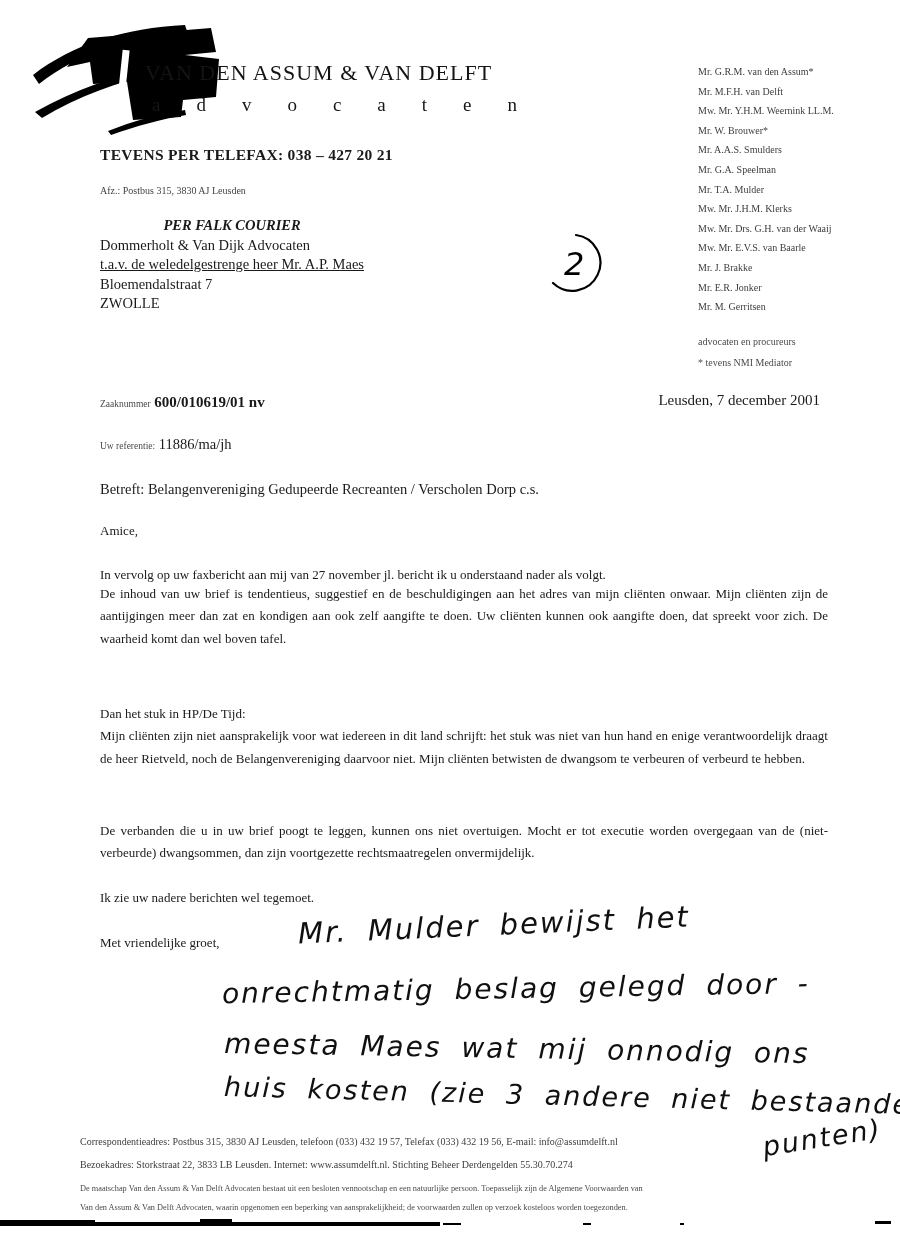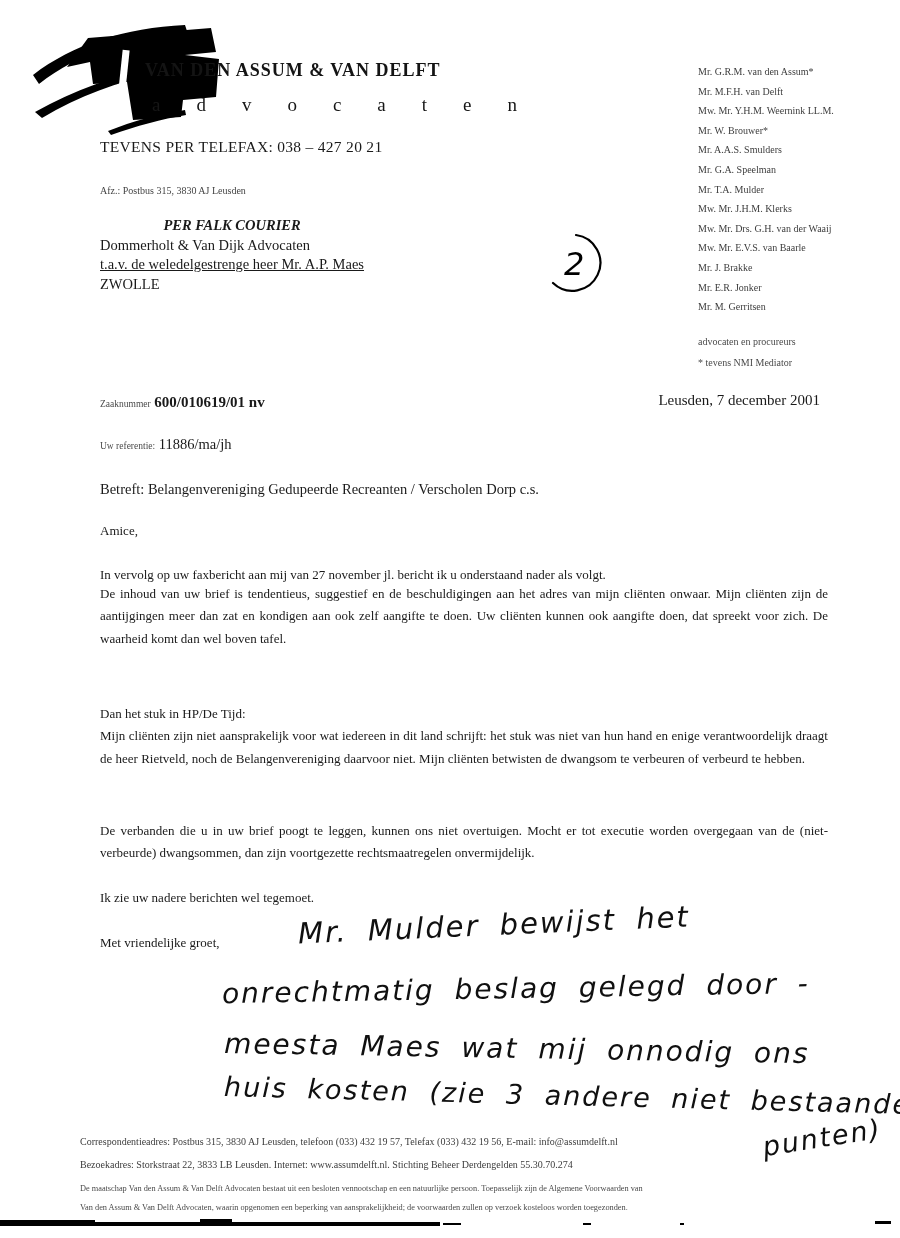--- a/index.html
+++ b/index.html
@@ -4,33 +4,33 @@
 <style>
   html,body{margin:0;padding:0;background:#e8e8e8;}
   .page{
     position:relative;width:900px;height:1238px;background:#ffffff;
     margin:0 auto;overflow:hidden;
     font-family:"Liberation Serif", serif;color:#1a1a1a;
   }
   
   .logo{position:absolute;left:33px;top:20px;width:300px;height:118px;}
   .firm-name{
-    position:absolute;left:145px;top:60px;font-size:18px;letter-spacing:1px;
-    font-weight:700;color:#141414;white-space:nowrap;
+    position:absolute;left:145px;top:60px;font-size:22px;letter-spacing:1px;
+    font-weight:400;color:#141414;white-space:nowrap;
   }
   .firm-sub{
     position:absolute;left:152px;top:94px;font-size:19px;letter-spacing:36px;
     color:#161616;white-space:nowrap;
   }
   .lawyers{position:absolute;left:698px;top:62px;width:195px;}
   .lawyer{font-size:10px;line-height:19.6px;color:#3d3d3d;white-space:nowrap;}
   .lawyer-note1{position:absolute;left:698px;top:336px;font-size:10px;color:#4a4a4a;}
   .lawyer-note2{position:absolute;left:698px;top:357px;font-size:10px;color:#4a4a4a;text-align:right;}
   
-  .faxline{position:absolute;left:100px;top:138px;font-size:15.5px;font-weight:normal;letter-spacing:.3px;}
+  .faxline{position:absolute;left:100px;top:146px;font-size:15.5px;font-weight:bold;letter-spacing:.3px;}
   .afz{position:absolute;left:100px;top:185px;font-size:10px;color:#444;}
   .addr{position:absolute;left:100px;top:216px;font-size:14.5px;line-height:19.5px;}
   .addr .courier{font-weight:bold;font-style:italic;text-align:center;}
   .addr .attn{text-decoration:underline;}
   .pagemark{position:absolute;left:540px;top:230px;width:70px;height:70px;}
   .pagemark text{font-family:"DejaVu Sans",sans-serif;font-style:italic;font-size:32px;}
   
   .ref-label{font-size:9.5px;color:#4a4a4a;}
   .zaak{position:absolute;left:100px;top:394px;font-size:14.5px;}
   .zaak b{font-size:15px;}
@@ -100,20 +100,21 @@
   <div class="lawyer-note1">advocaten en procureurs</div>
   <div class="lawyer-note2">* tevens NMI Mediator</div>
 
   <div class="faxline">TEVENS PER TELEFAX: 038 – 427 20 21</div>
   <div class="afz">Afz.: Postbus 315, 3830 AJ Leusden</div>
 
   <div class="addr">
     <div class="courier">PER FALK COURIER</div>
     <div>Dommerholt &amp; Van Dijk Advocaten</div>
     <div class="attn">t.a.v. de weledelgestrenge heer Mr. A.P. Maes</div>
+    <div>Bloemendalstraat 7</div>
     <div>ZWOLLE</div>
   </div>
 
   <svg class="pagemark" viewBox="0 0 70 70">
     <path d="M36 5 A 28 28 0 1 1 13 53" fill="none" stroke="#000" stroke-width="2.2" stroke-linecap="round"></path>
     <text x="24" y="45">2</text>
   </svg>
 
   <div class="zaak">
     <span class="ref-label">Zaaknummer</span>

